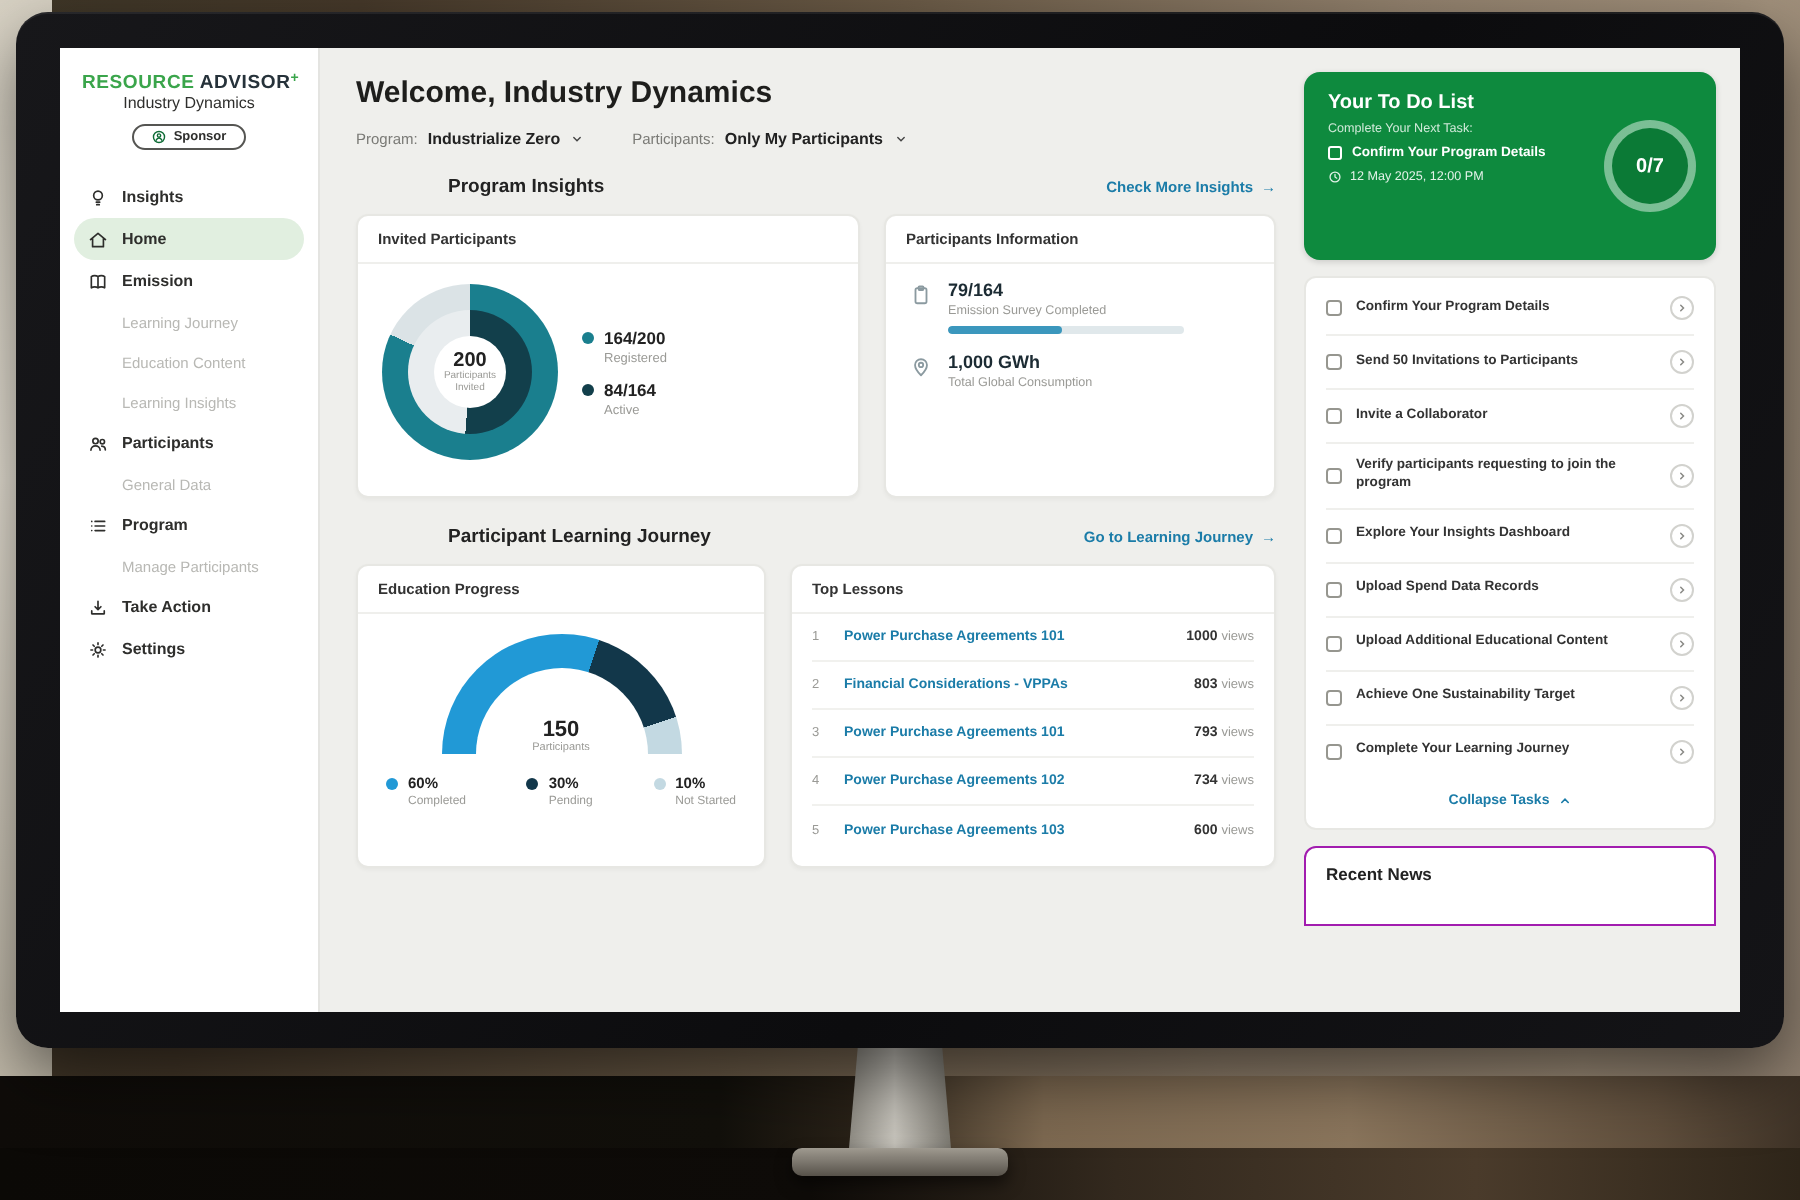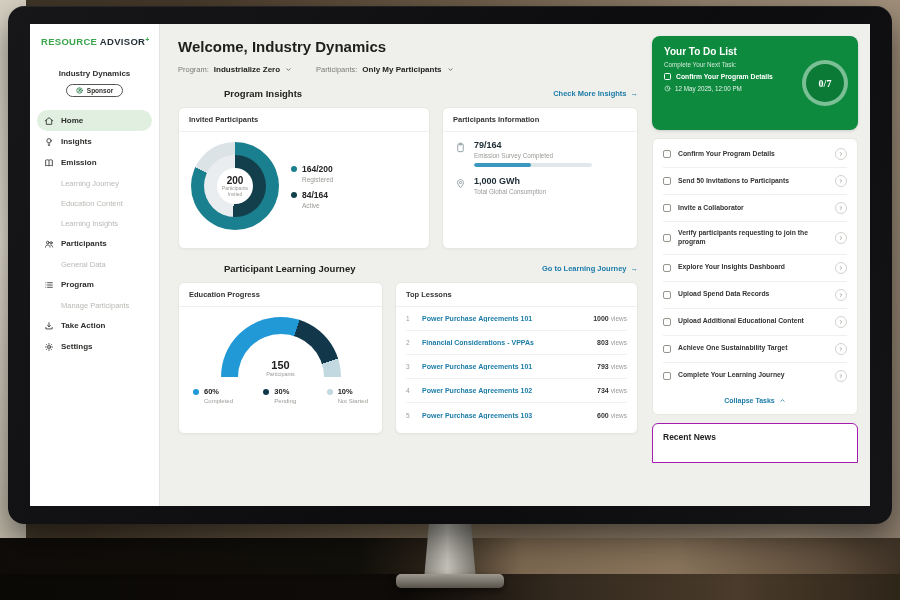--- a/index.html
+++ b/index.html
@@ -17,21 +17,21 @@
   .stand-base { position:absolute; left:396px; top:574px; width:108px; height:14px; border-radius:5px;
     background:linear-gradient(#a09b91,#57524a); box-shadow:0 4px 8px rgba(0,0,0,.5); }
   .monitor { position:absolute; left:8px; top:6px; width:884px; height:518px; border-radius:16px;
     background:linear-gradient(120deg,#17171a,#0c0c0e 60%,#141417); box-shadow:0 14px 34px rgba(0,0,0,.55), inset 0 1px 0 rgba(255,255,255,.07); }
   .screen { position:absolute; left:22px; top:18px; width:840px; height:482px; background:#efefec; overflow:hidden; }
 
   
   .sidebar { position:absolute; left:0; top:0; width:130px; height:100%; background:#fff; border-right:1px solid #e4e4e1; }
   .logo { padding:12px 0 0 11px; font-size:9.5px; font-weight:800; letter-spacing:.3px; white-space:nowrap; }
   .logo .g { color:#3aa54b; } .logo .d { color:#26323a; } .logo .plus { color:#3aa54b; font-size:7px; vertical-align:top; }
-  .org { margin-top:22px; text-align:center; font-size:8px; font-weight:700; color:#2f2f2d; }
+  .org { margin-top:0; text-align:center; font-size:8px; font-weight:400; color:#2f2f2d; }
   .badge { margin:6px auto 0; width:max-content; display:flex; align-items:center; gap:4px;
     border:1px solid #555552; border-radius:9px; padding:2px 9px; font-size:6.5px; font-weight:700; color:#2f2f2d; background:#fff; }
   .nav { margin-top:13px; }
   .nav-item { display:flex; align-items:center; gap:7px; height:21px; margin:0 7px; padding-left:7px; border-radius:12px; cursor:pointer; }
   .nav-item .nav-label { font-size:8px; font-weight:700; color:#2e2e2c; white-space:nowrap; }
   .nav-item.sub { height:20px; padding-left:24px; }
   .nav-item.sub .nav-label { font-weight:400; color:#b8b8b4; font-size:7.5px; }
   .nav-item.active { background:#e1efe0; }
   .nav-ico { width:10px; height:10px; flex:none; color:#2e2e2c; }
   .svgi { width:100%; height:100%; display:block; }
@@ -99,21 +99,21 @@
   .todo-title { font-size:10px; font-weight:800; }
   .todo-sub { font-size:6.3px; color:#cfe9d8; margin-top:4px; }
   .todo-next { display:flex; align-items:center; gap:5px; margin-top:5px; width:138px; }
   .todo-check { width:7px; height:7px; border:1px solid #fff; border-radius:1.5px; flex:none; cursor:pointer; }
   .todo-next-label { font-size:6.8px; font-weight:800; }
   .todo-time { display:flex; align-items:center; gap:4px; margin-top:5px; color:#e2f2e8; }
   .todo-time .t { font-size:6.3px; }
   .clock-ico { width:7px; height:7px; color:#e2f2e8; }
   .todo-ring { position:absolute; right:10px; top:50%; transform:translateY(-50%); width:46px; height:46px; border-radius:50%; }
   .todo-ring-hole { position:absolute; inset:4px; border-radius:50%; background:#0b7a36; display:flex; align-items:center; justify-content:center; }
-  .todo-ring-hole span { font-size:10px; font-weight:800; color:#fff;font-family:Liberation Serif, serif; }
+  .todo-ring-hole span { font-size:10px; font-weight:800; color:#fff; }
 
   .tasks-card { margin-top:8px; background:#fff; border:1px solid #e7e7e3; border-radius:6px; padding:2px 10px; }
   .task-row { display:flex; align-items:center; gap:7px; padding:7px 0; border-bottom:1px solid #efefec; cursor:pointer; }
   .task-check { width:8px; height:8px; border:1px solid #96968f; border-radius:2px; flex:none; cursor:pointer; }
   .task-label { flex:1; font-size:6.8px; font-weight:600; color:#333; line-height:1.3; }
   .task-go { width:12px; height:12px; border:1px solid #d2d2ce; border-radius:50%; display:flex; align-items:center; justify-content:center; flex:none; color:#8a8a86; cursor:pointer; }
   .task-go svg { width:6px; height:6px; }
   .collapse-row { display:flex; align-items:center; justify-content:center; gap:4px; padding:8px 0; color:#1b7ca8; font-size:7px; font-weight:800; cursor:pointer; }
   .collapse-row .chev { color:#1b7ca8; }
   .news-card { margin-top:8px; background:#fff; border:1px solid #a21caf; border-radius:6px 6px 0 0; padding:8px 10px 20px; }
@@ -140,36 +140,36 @@
         <div class="org">Industry Dynamics</div>
         <div class="badge">
           <svg class="svgi" style="width:7px;height:7px;color:#0e6b35" viewBox="0 0 24 24" fill="none" stroke="currentColor" stroke-width="2.4" stroke-linecap="round">
               <circle cx="12" cy="12" r="9.5"></circle>
               <circle cx="12" cy="9.5" r="2.8"></circle>
               <path d="M7.2 17.4c1-2.2 2.7-3.4 4.8-3.4s3.8 1.2 4.8 3.4"></path>
             </svg>
           <span>Sponsor</span>
         </div>
         <div class="nav">
-          <div class="nav-item active">
-            <span class="nav-ico">
-                <svg class="svgi" viewBox="0 0 24 24" fill="none" stroke="currentColor" stroke-width="2" stroke-linecap="round" stroke-linejoin="round">
-                  <path d="M3 11.5 12 4l9 7.5M5.5 10v10h13V10"></path>
-                </svg>
-              </span>
-            <span class="nav-label">Home</span>
-          </div>
           <div class="nav-item">
             <span class="nav-ico">
                 <svg class="svgi" viewBox="0 0 24 24" fill="none" stroke="currentColor" stroke-width="2" stroke-linecap="round">
                   <circle cx="12" cy="9" r="5.2"></circle>
                   <path d="M10 17h4M10.5 20h3"></path>
                 </svg>
               </span>
             <span class="nav-label">Insights</span>
+          </div>
+          <div class="nav-item active">
+            <span class="nav-ico">
+                <svg class="svgi" viewBox="0 0 24 24" fill="none" stroke="currentColor" stroke-width="2" stroke-linecap="round" stroke-linejoin="round">
+                  <path d="M3 11.5 12 4l9 7.5M5.5 10v10h13V10"></path>
+                </svg>
+              </span>
+            <span class="nav-label">Home</span>
           </div>
           <div class="nav-item">
             <span class="nav-ico">
                 <svg class="svgi" viewBox="0 0 24 24" fill="none" stroke="currentColor" stroke-width="2" stroke-linejoin="round">
                   <path d="M4 5.5C6 4 10 4 12 5.5c2-1.5 6-1.5 8 0V19c-2-1.5-6-1.5-8 0-2-1.5-6-1.5-8 0zM12 5.5V19"></path>
                 </svg>
               </span>
             <span class="nav-label">Emission</span>
           </div>
           <div class="nav-item sub">

